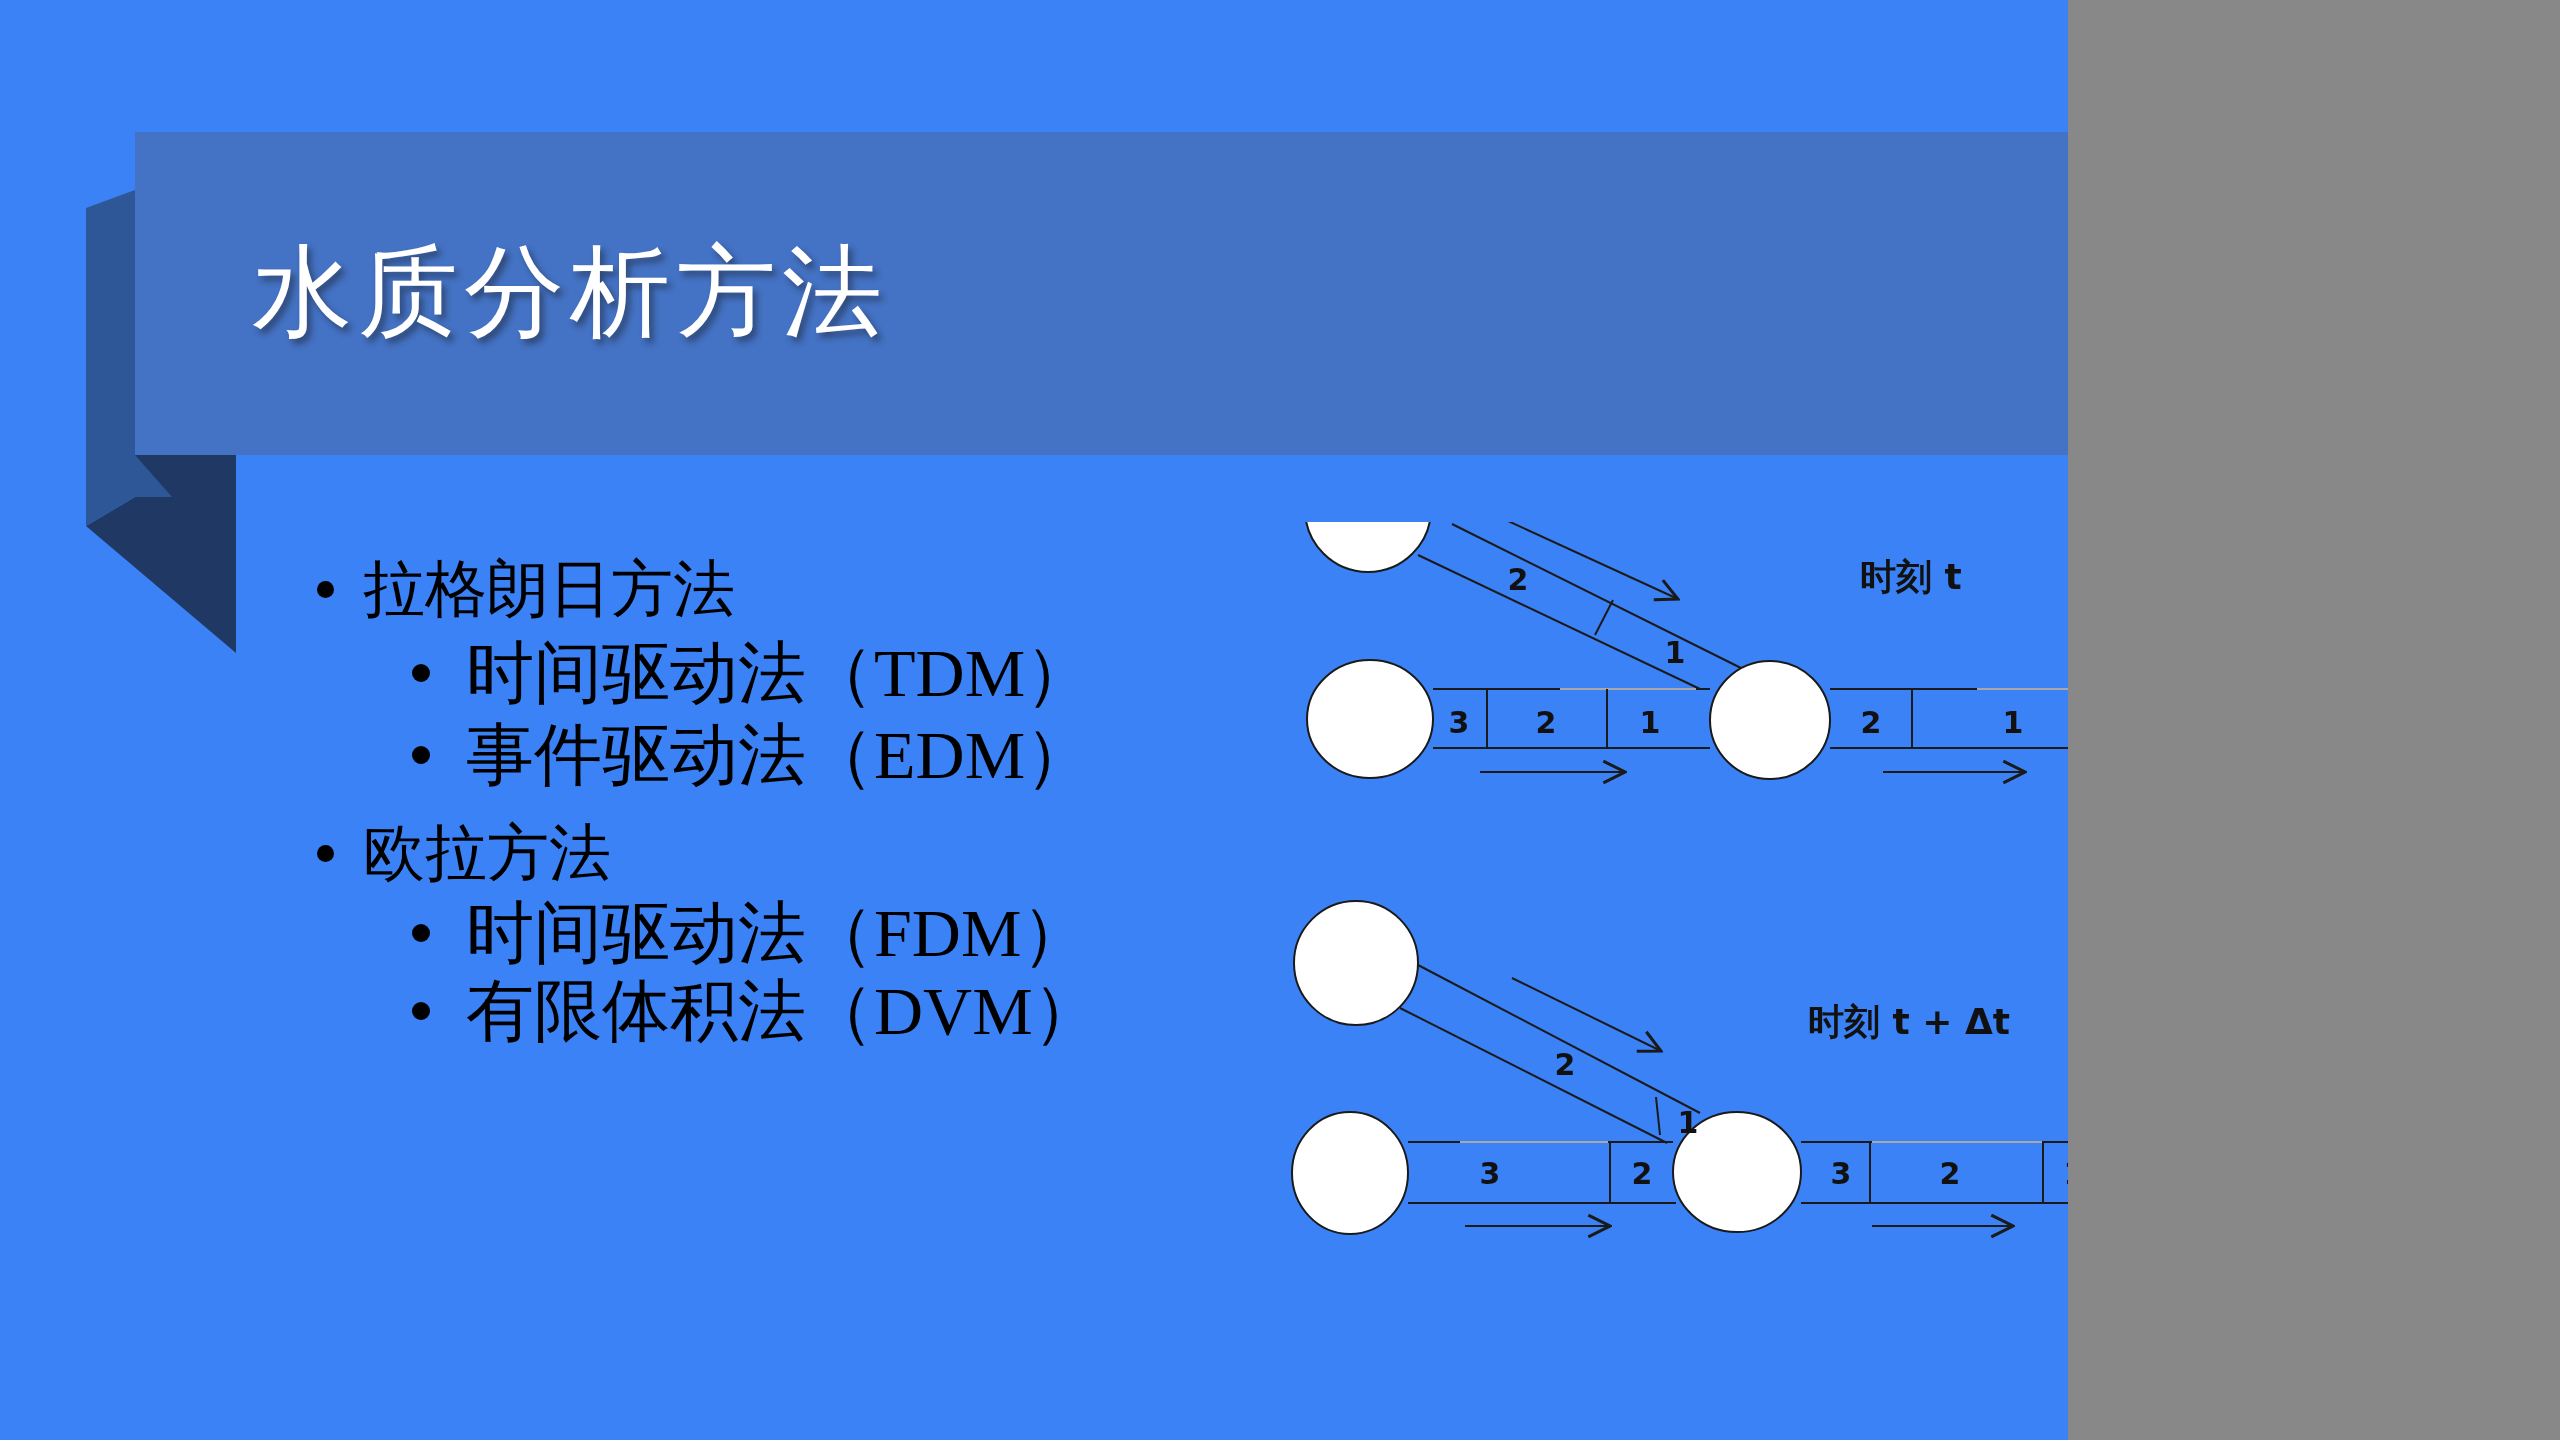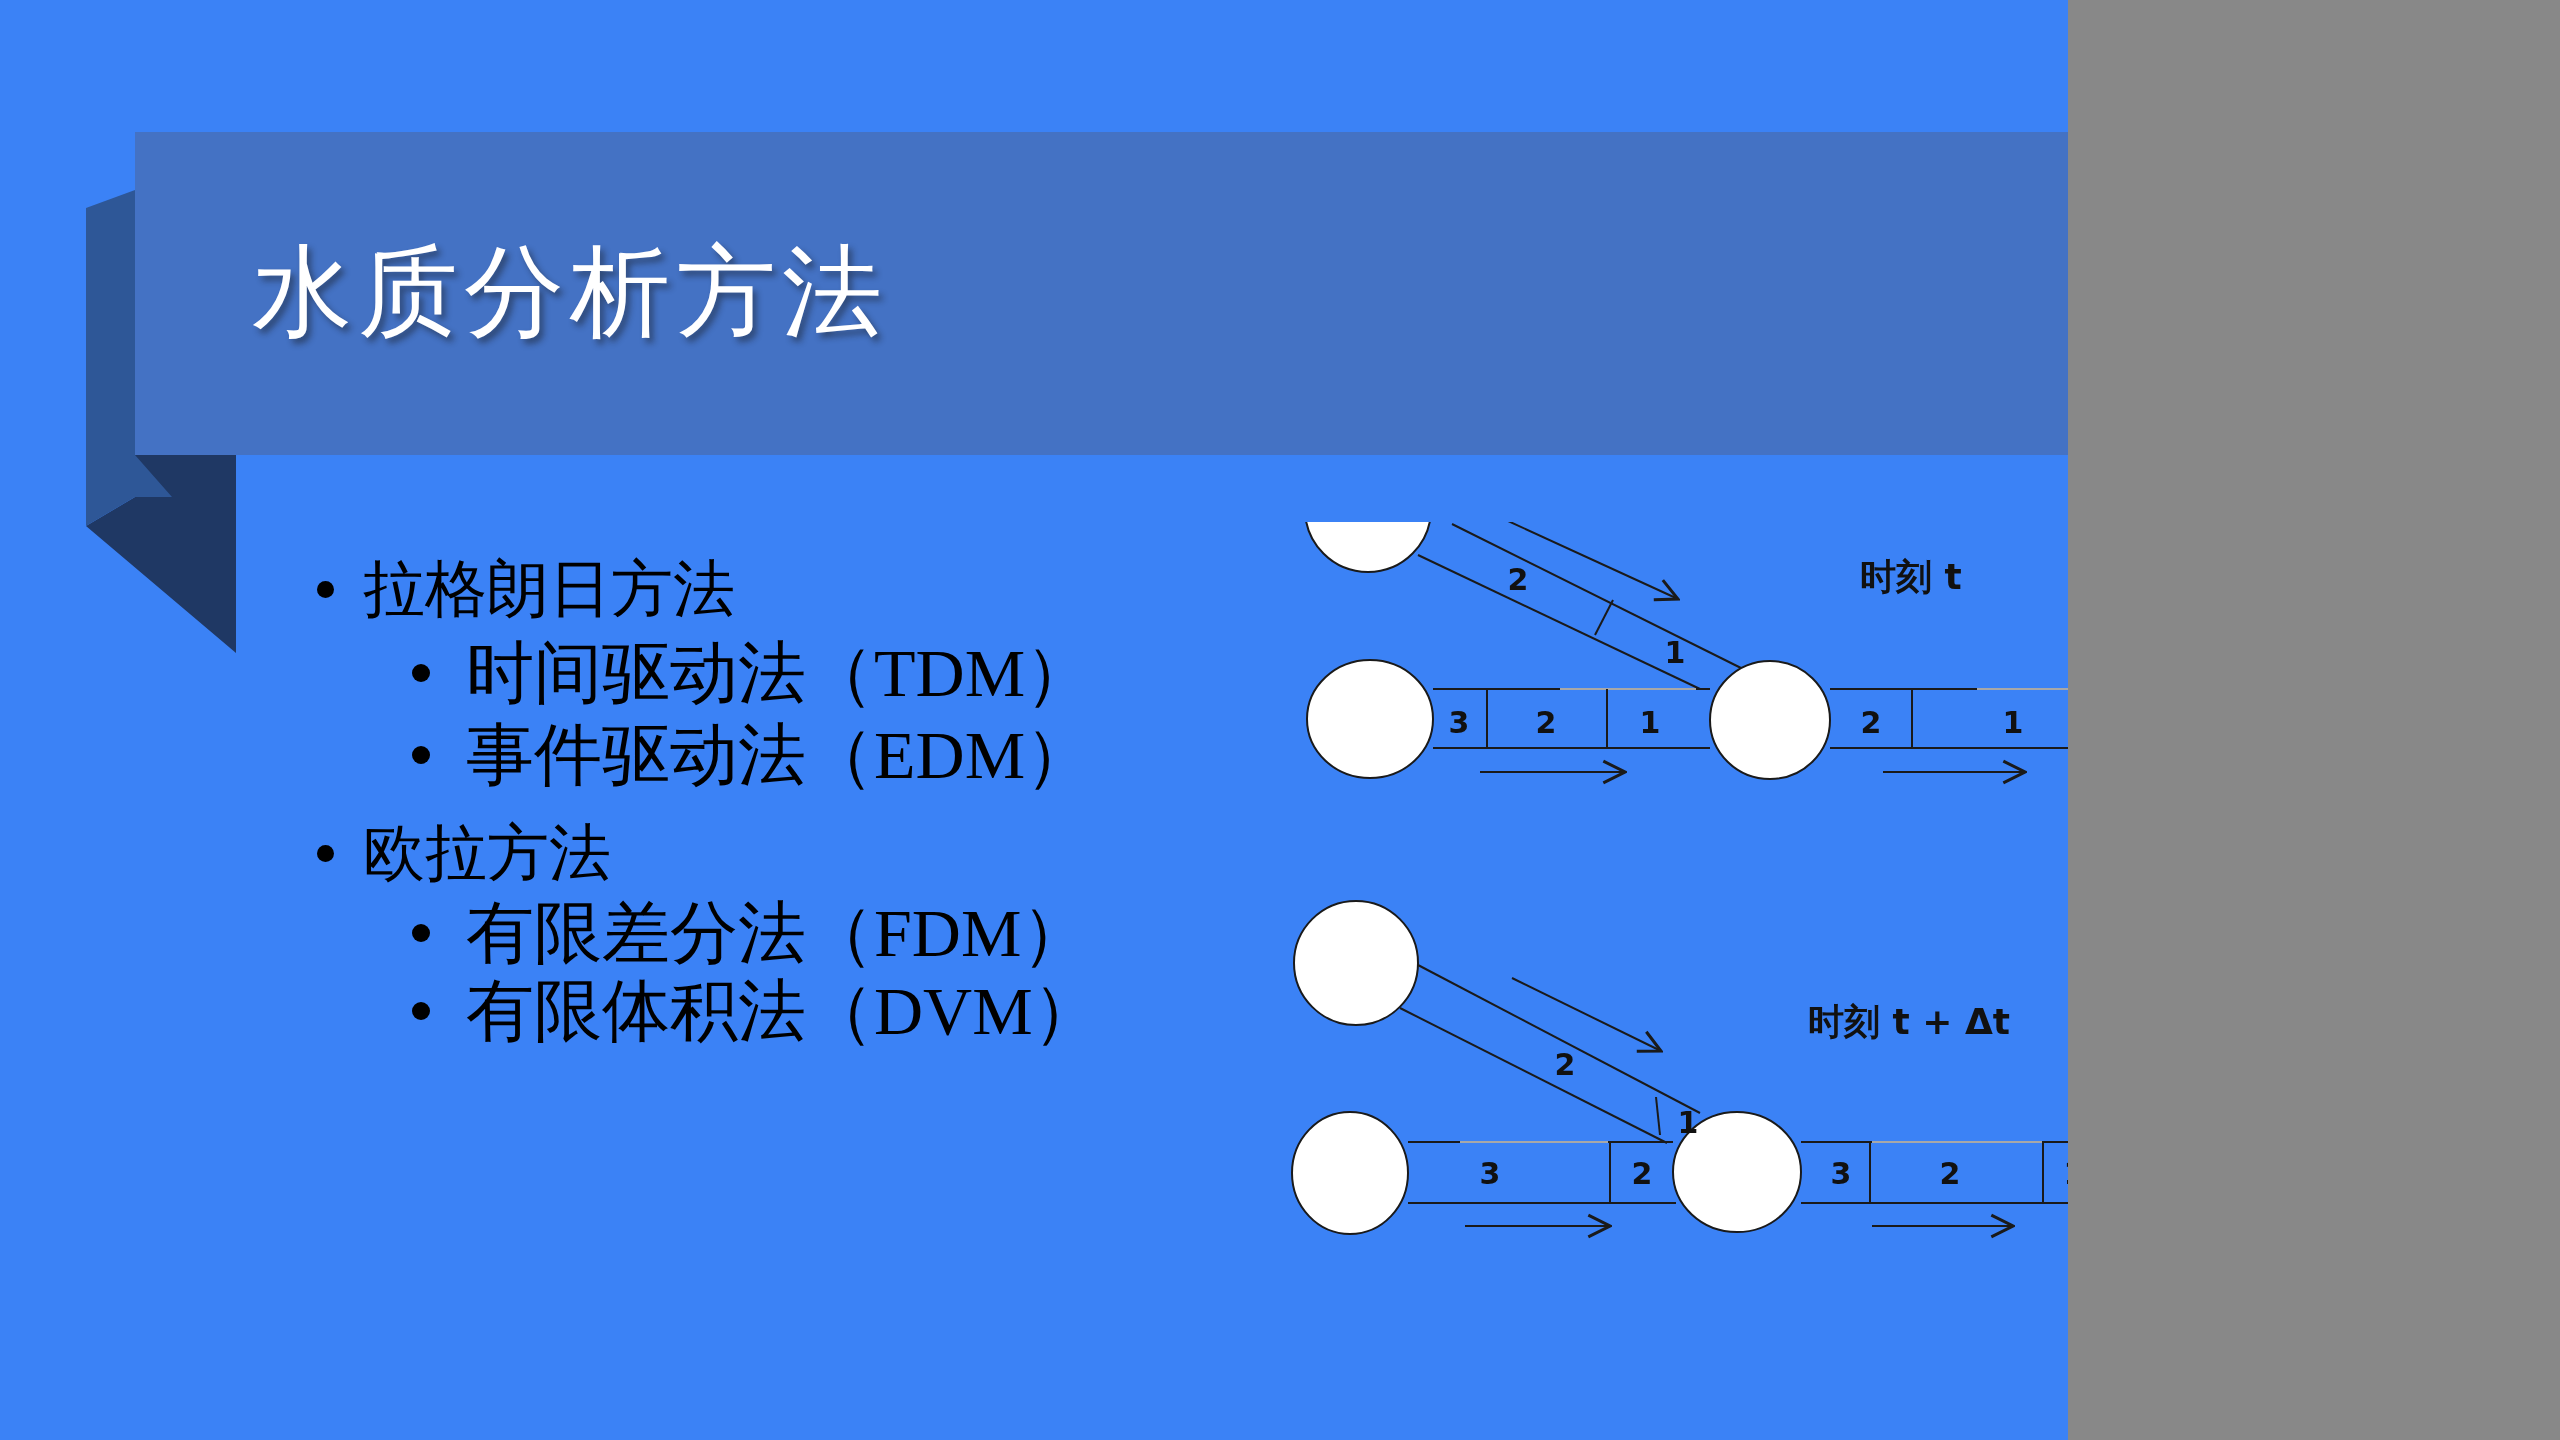--- a/index.html
+++ b/index.html
@@ -53,21 +53,21 @@
   <div class="bullet-row lvl1" style="top:786px;height:78px;">
     <span class="dot"></span>
     <span>欧拉方法</span>
   </div>
   <div class="bullet-row lvl2" style="top:688px;height:78px;">
     <span class="dot"></span>
     <span>事件驱动法（EDM）</span>
   </div>
   <div class="bullet-row lvl2" style="top:866px;height:78px;">
     <span class="dot"></span>
-    <span>有限差分法（FDM）</span>
+    <span>时间驱动法（FDM）</span>
   </div>
   <div class="bullet-row lvl2" style="top:944px;height:78px;">
     <span class="dot"></span>
     <span>有限体积法（DVM）</span>
   </div>
 
   <svg class="diagram-svg" style="left:1280px;top:522px;" width="960" height="290" viewBox="1280 522 960 290">
     <defs>
       <marker id="arrow1" viewBox="0 0 12 12" refX="11" refY="6" markerWidth="13" markerHeight="13" orient="auto">
         <path d="M1,1 L11,6 L1,11" fill="none" stroke="#1a1a1a" stroke-width="1.4"></path>

